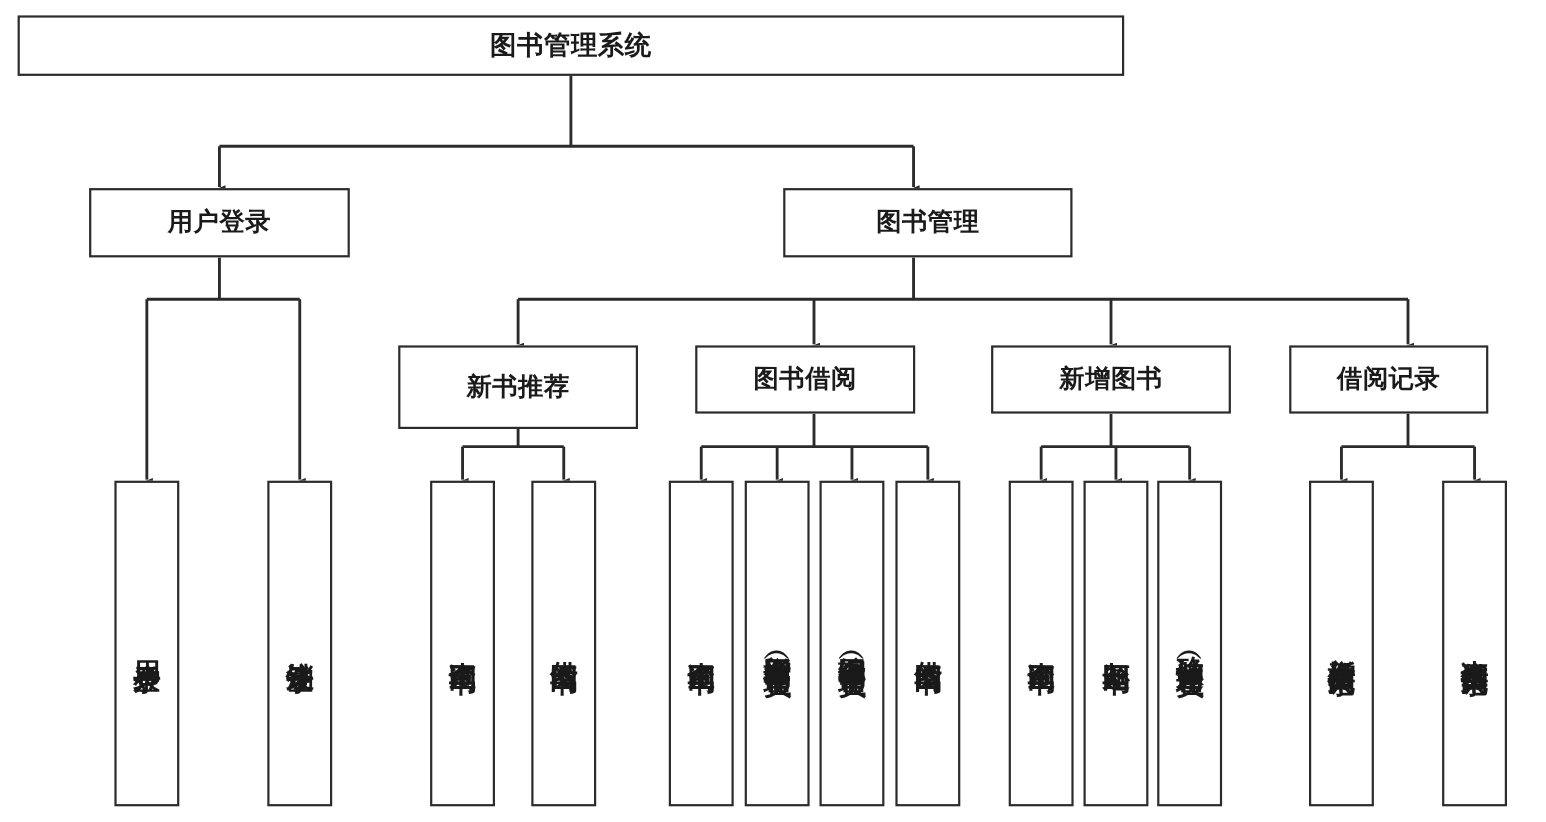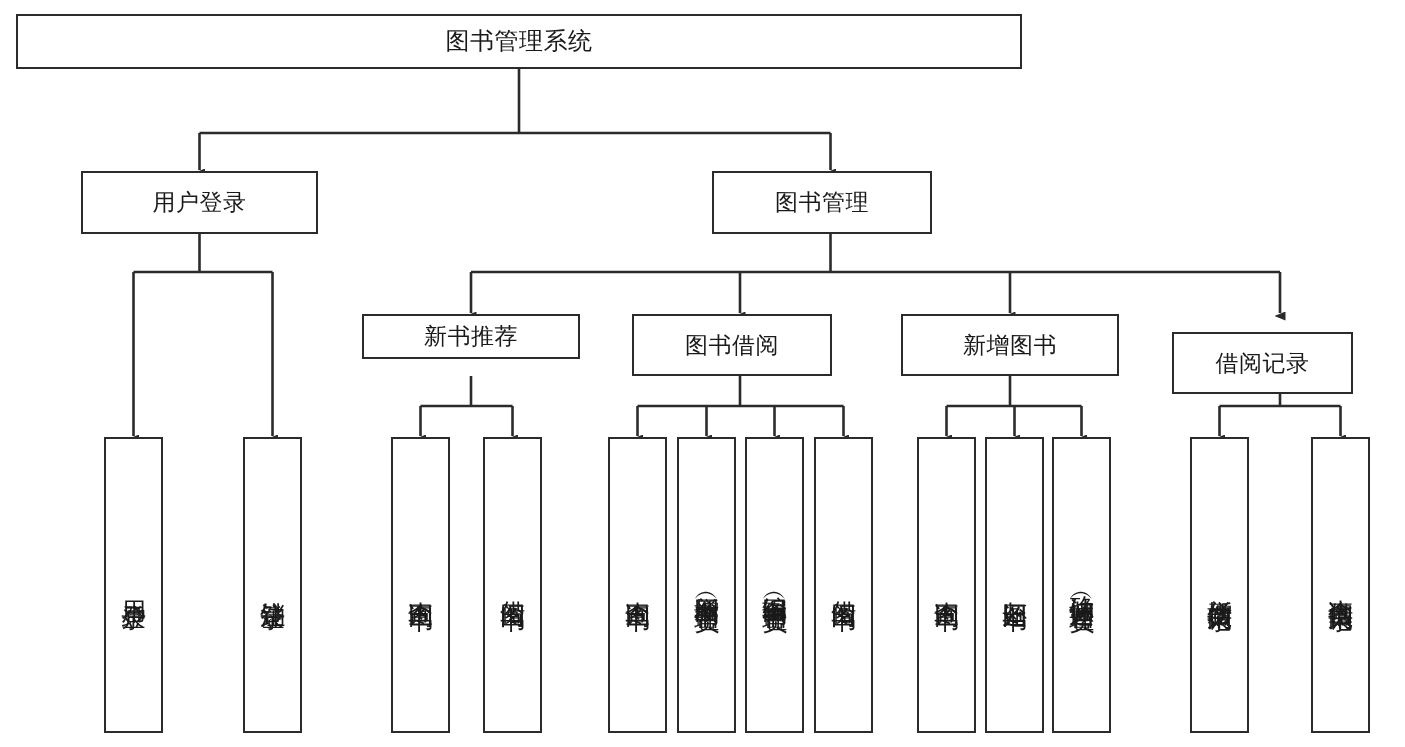--- a/index.html
+++ b/index.html
@@ -9,20 +9,21 @@
   }
   body {
     font-family: "DejaVu Sans", "Liberation Sans", sans-serif;
   }
   #diagram-root {
     position: relative;
     width: 1405px;
     height: 747px;
     background: #ffffff;
     overflow: hidden;
+    font-weight: bold;
   }
   #edges-layer {
     position: absolute;
     left: 0;
     top: 0;
     width: 1405px;
     height: 747px;
   }
   .node {
     position: absolute;
@@ -123,33 +124,33 @@
       </g>
   </svg>
 
   <div id="nodes-layer">
       <div class="node horizontal root" style="left: 16px; top: 14px; width: 1006px; height: 55px;">
         <span class="node-label">图书管理系统</span>
       </div>
       <div class="node horizontal" style="left: 81px; top: 171px; width: 237px; height: 63px;">
         <span class="node-label">用户登录</span>
       </div>
-      <div class="node horizontal" style="left: 712px; top: 171px; width: 220px; height: 63px;">
+      <div class="node horizontal" style="left: 712px; top: 171px; width: 263px; height: 63px;">
         <span class="node-label">图书管理</span>
       </div>
-      <div class="node horizontal" style="left: 362px; top: 314px; width: 218px; height: 45px;">
+      <div class="node horizontal" style="left: 362px; top: 314px; width: 218px; height: 76px;">
         <span class="node-label">新书推荐</span>
       </div>
       <div class="node horizontal" style="left: 632px; top: 314px; width: 200px; height: 62px;">
         <span class="node-label">图书借阅</span>
       </div>
       <div class="node horizontal" style="left: 901px; top: 314px; width: 218px; height: 62px;">
         <span class="node-label">新增图书</span>
       </div>
-      <div class="node horizontal" style="left: 1172px; top: 332px; width: 181px; height: 62px;">
+      <div class="node horizontal" style="left: 1172px; top: 314px; width: 181px; height: 62px;">
         <span class="node-label">借阅记录</span>
       </div>
       <div class="node vertical" style="left: 104px; top: 437px; width: 59px; height: 296px;">
         <span class="node-label">用户登录</span>
       </div>
       <div class="node vertical" style="left: 243px; top: 437px; width: 59px; height: 296px;">
         <span class="node-label">注销登录</span>
       </div>
       <div class="node vertical" style="left: 391px; top: 437px; width: 59px; height: 296px;">
         <span class="node-label">查询图书</span>

